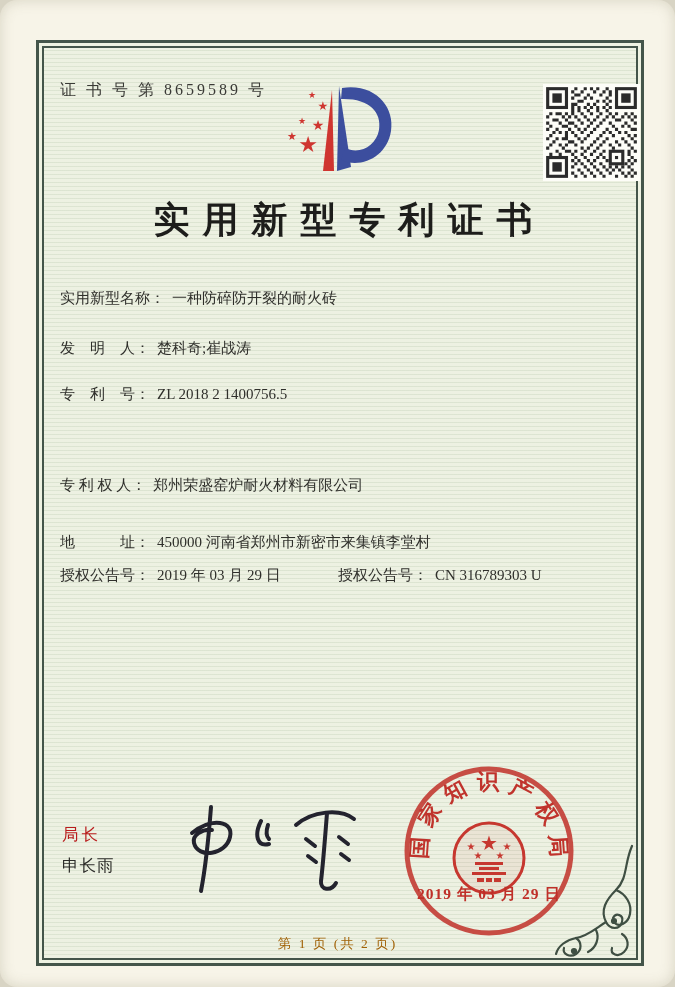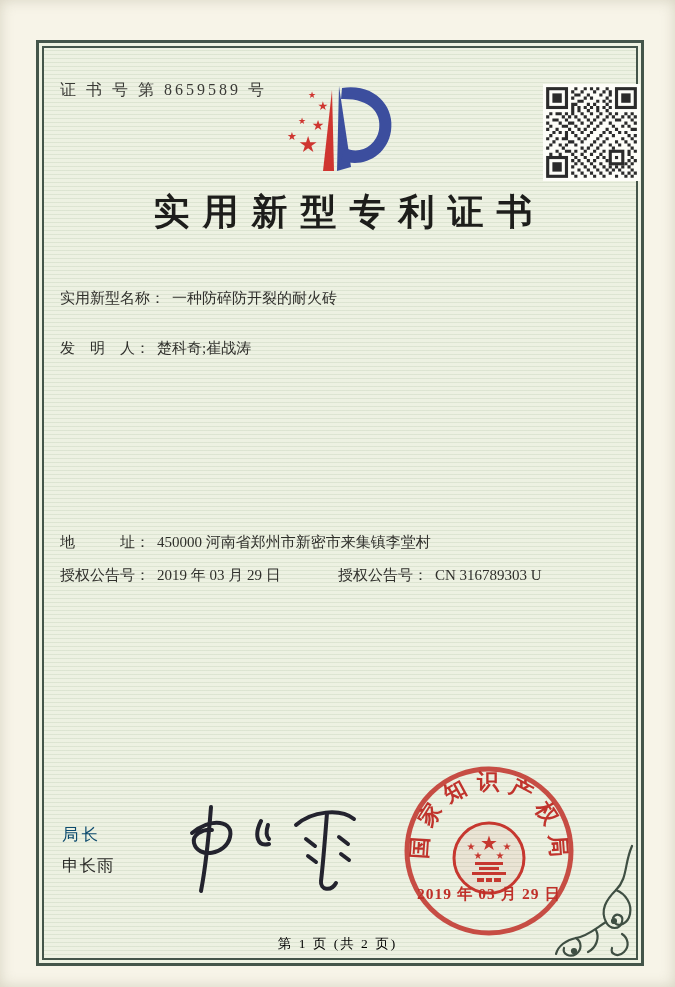--- a/index.html
+++ b/index.html
@@ -5,65 +5,66 @@
   html,body{margin:0;padding:0;background:#d8d4c4;}
   .page{
     position:relative;
     width:675px;height:987px;
     margin:0 auto;
     background:#f7f4e8;
     font-family:"Liberation Serif","DejaVu Serif",serif;
     color:#30302c;
     overflow:hidden;
     box-shadow:inset 0 0 14px rgba(120,110,80,.25);
+    border-radius:17px;
   }
   
   .frame{
     position:absolute;left:36px;top:40px;width:602px;height:920px;
     border:3px solid #44554a;
     box-shadow:inset 0 0 0 3px #eef2e2, inset 0 0 0 5px #44554a;
     background-color:#edf1e2;
     background-image:repeating-linear-gradient(0deg,
       rgba(118,150,108,.14) 0px, rgba(118,150,108,.14) 1px,
       transparent 1px, transparent 4px);
   }
   .cert-no{
     position:absolute;left:60px;top:80px;
     font-size:16px;letter-spacing:3px;color:#3a3a36;
   }
   .logo{position:absolute;left:278px;top:74px;width:122px;height:110px;}
   .qr{position:absolute;left:543px;top:84px;width:97px;height:97px;background:#fdfdf8;}
   .title{
-    position:absolute;left:0;right:0;top:188px;margin:0;
+    position:absolute;left:0;right:0;top:196px;margin:0;
     text-align:center;font-size:36px;font-weight:bold;color:#1d1d1b;
     letter-spacing:13px;padding-left:24px;
   }
   .row{position:absolute;left:60px;width:560px;font-size:15px;color:#2f2f2b;white-space:nowrap;}
   .fvalue{margin-left:7px;}
   .grant-right{position:absolute;left:278px;top:0;}
   .paras{
     position:absolute;left:58px;top:596px;width:560px;
     font-size:15px;line-height:26px;letter-spacing:.5px;
     text-align:justify;color:#35352f;
   }
   .paras p{margin:0;text-indent:2em;}
-  .signer-title{position:absolute;left:62px;top:824px;font-size:16.5px;letter-spacing:3px;color:#0c4a6e;}
+  .signer-title{position:absolute;left:62px;top:824px;font-size:16.5px;letter-spacing:3px;color:#b91c1c;}
   .signer-name{position:absolute;left:62px;top:855px;font-size:16.5px;letter-spacing:1px;color:#2b2b28;text-align:right;}
   .signature{position:absolute;left:140px;top:793px;width:235px;height:108px;}
   .seal-wrap{position:absolute;left:400px;top:762px;width:178px;height:178px;}
   .seal-svg{position:absolute;left:0;top:0;width:178px;height:178px;}
   .seal-date{
     position:absolute;left:2px;top:122px;width:174px;
     text-align:center;font-size:15.5px;font-weight:bold;
     color:#bf2f28;letter-spacing:1px;white-space:nowrap;
   }
   .flourish{position:absolute;left:552px;top:842px;width:86px;height:118px;}
   .page-footer{
     position:absolute;left:0;right:0;top:935px;
-    text-align:center;font-size:13.5px;letter-spacing:2px;color:#000000;
+    text-align:center;font-size:13.5px;letter-spacing:2px;color:#a16207;
   }
 </style>
 </head>
 <body>
 
 <div class="page">
   <div class="frame"></div>
 
   <div class="cert-no">证 书 号 第 8659589 号</div>
 
@@ -130,20 +131,26 @@
   </svg>
 
   <h1 class="title">实用新型专利证书</h1>
 
   <div class="row" style="top:289px">
     <span>实用新型名称：</span><span class="fvalue">一种防碎防开裂的耐火砖</span>
   </div>
   <div class="row" style="top:339px">
     <span>发　明　人：</span><span class="fvalue">楚科奇;崔战涛</span>
   </div>
+  <div class="row" style="top:385px">
+    <span>专　利　号：</span><span class="fvalue">ZL 2018 2 1400756.5</span>
+  </div>
+  <div class="row" style="top:476px">
+    <span>专 利 权 人：</span><span class="fvalue">郑州荣盛窑炉耐火材料有限公司</span>
+  </div>
   <div class="row" style="top:533px">
     <span>地　　　址：</span><span class="fvalue">450000 河南省郑州市新密市来集镇李堂村</span>
   </div>
   <div class="row" style="top:566px">
     <span>授权公告号：</span><span class="fvalue">2019 年 03 月 29 日</span>
     <span class="grant-right">
       <span>授权公告号：</span><span class="fvalue">CN 316789303 U</span>
     </span>
   </div>
 

